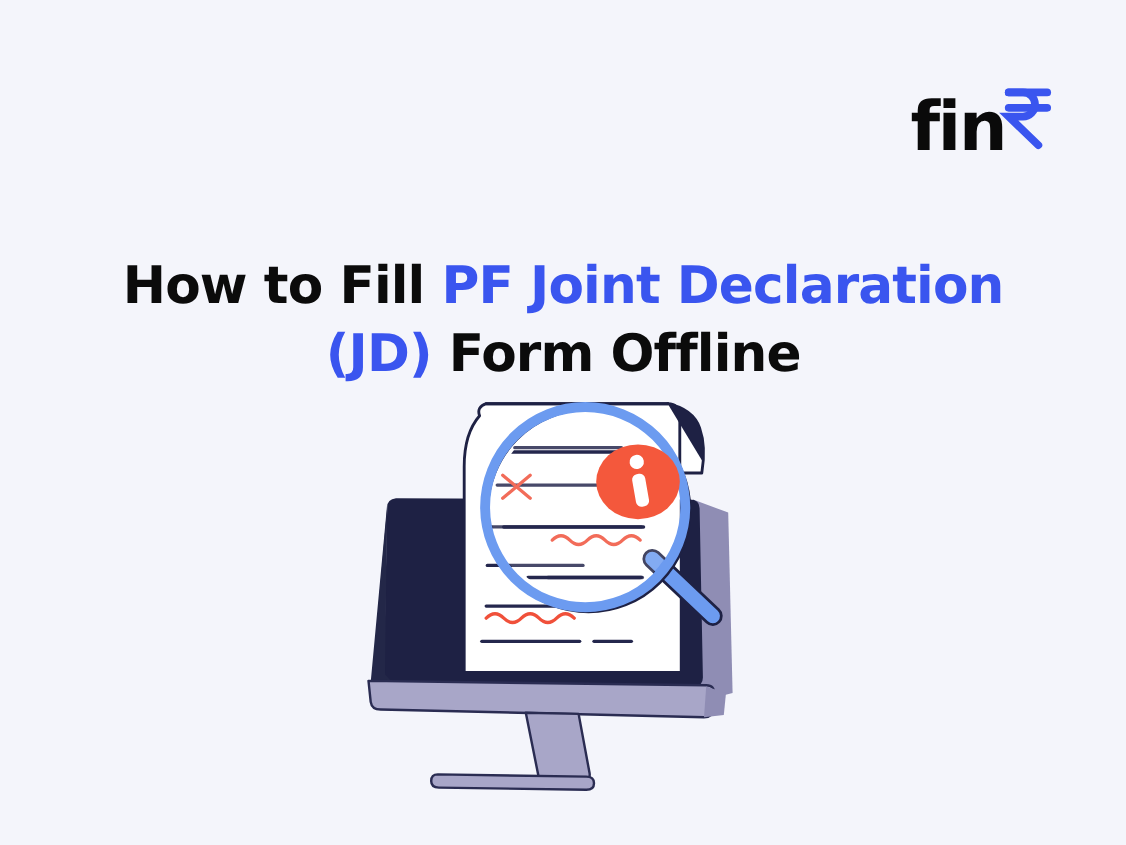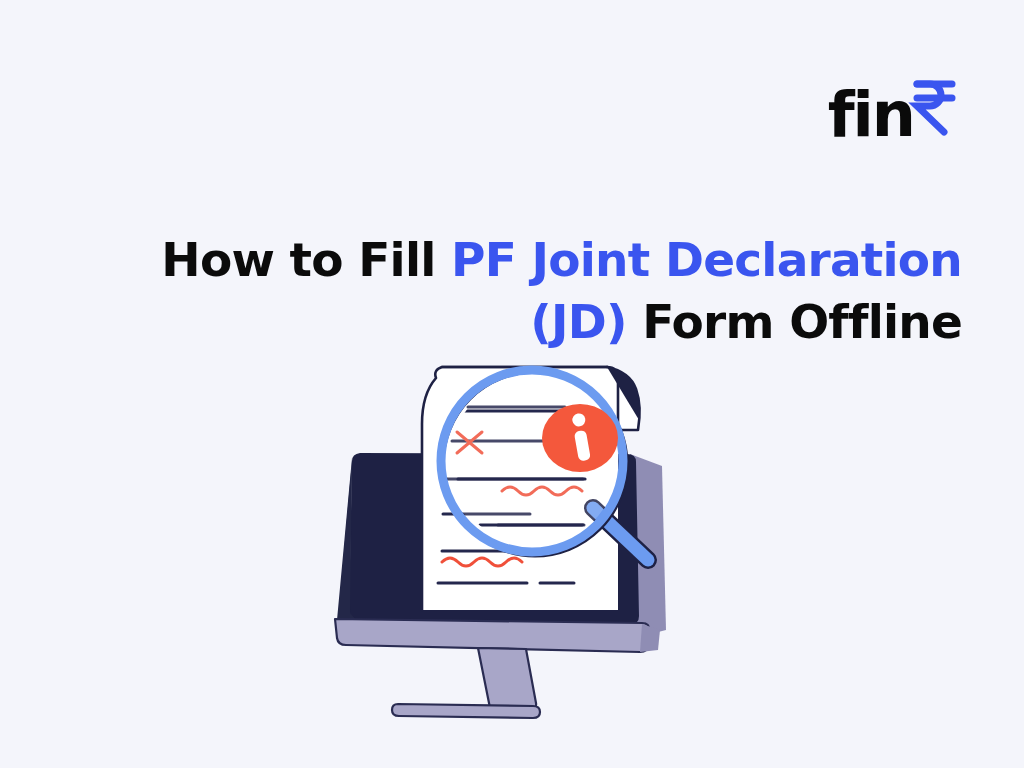--- a/index.html
+++ b/index.html
@@ -51,21 +51,21 @@
     top: -2px;
     overflow: visible;
   }
 
   
   .headline {
     position: absolute;
     left: 62px;
     top: 186px;
     width: 900px;
-    text-align: right;
+    text-align: center;
     font-family: "DejaVu Sans", sans-serif;
     font-size: 47px;
     font-weight: 700;
     line-height: 1.30;
     letter-spacing: -0.8px;
     color: #0B0B0B;
   }
   .accent { color: #3A55EF; }
 
   

